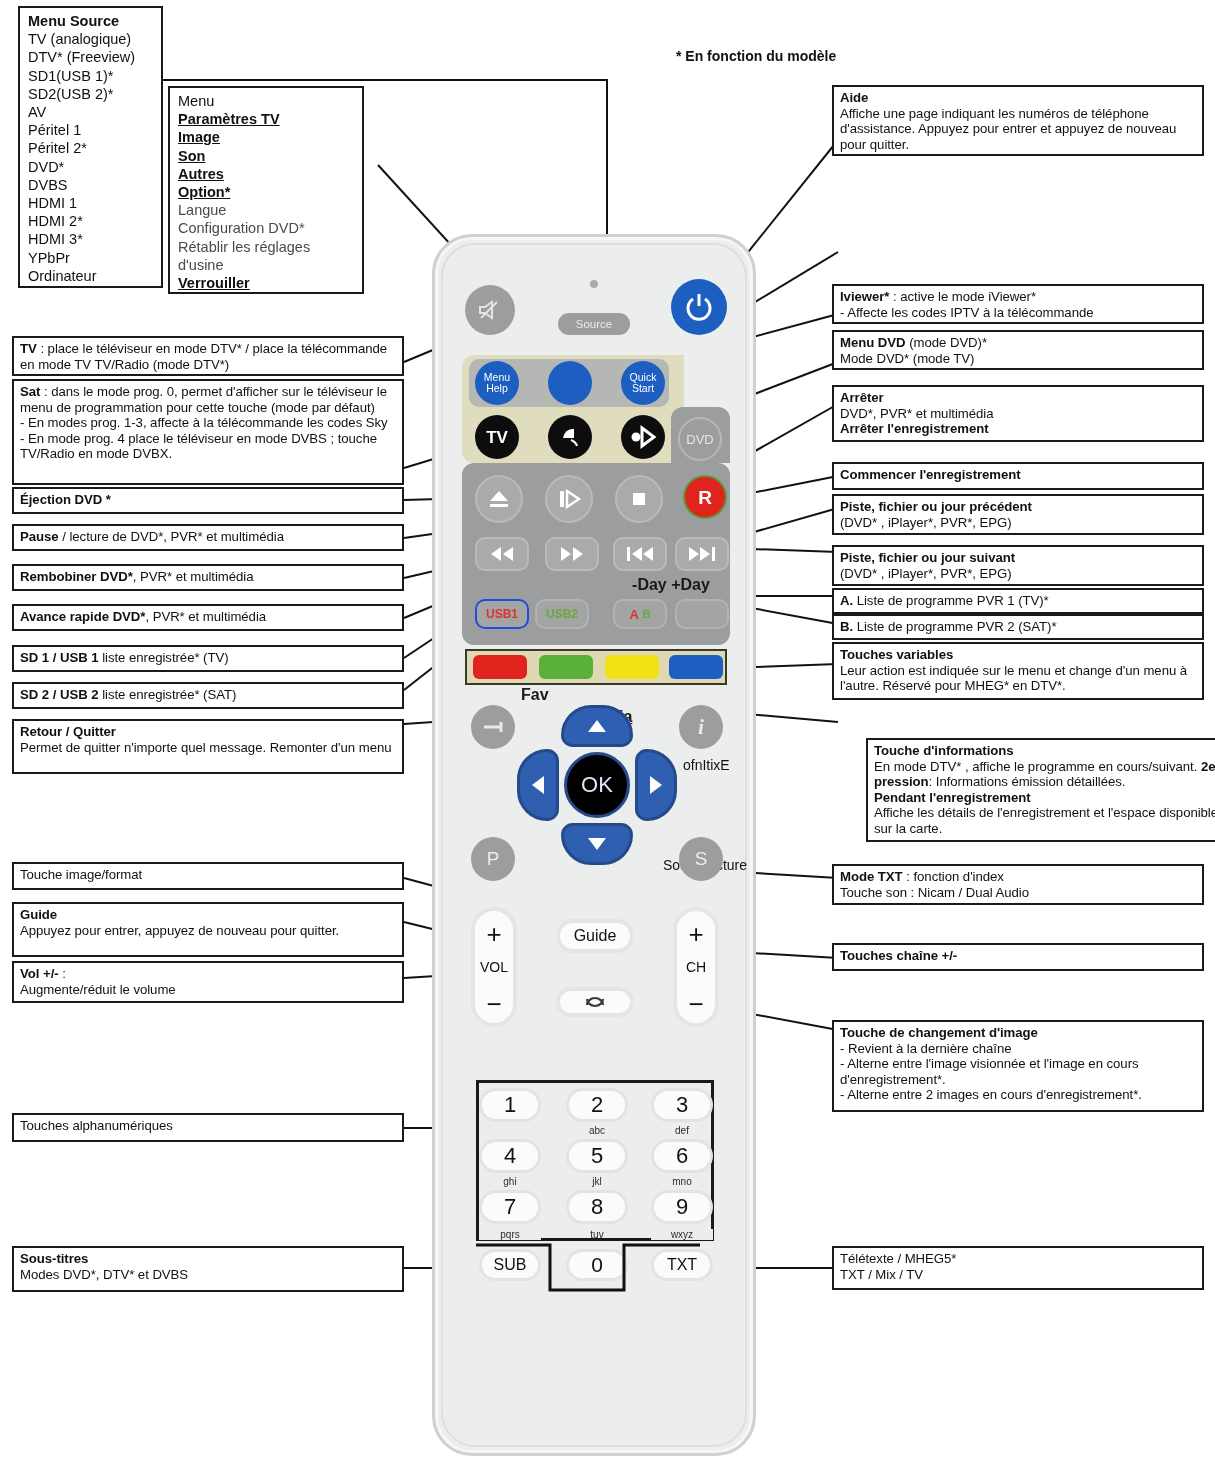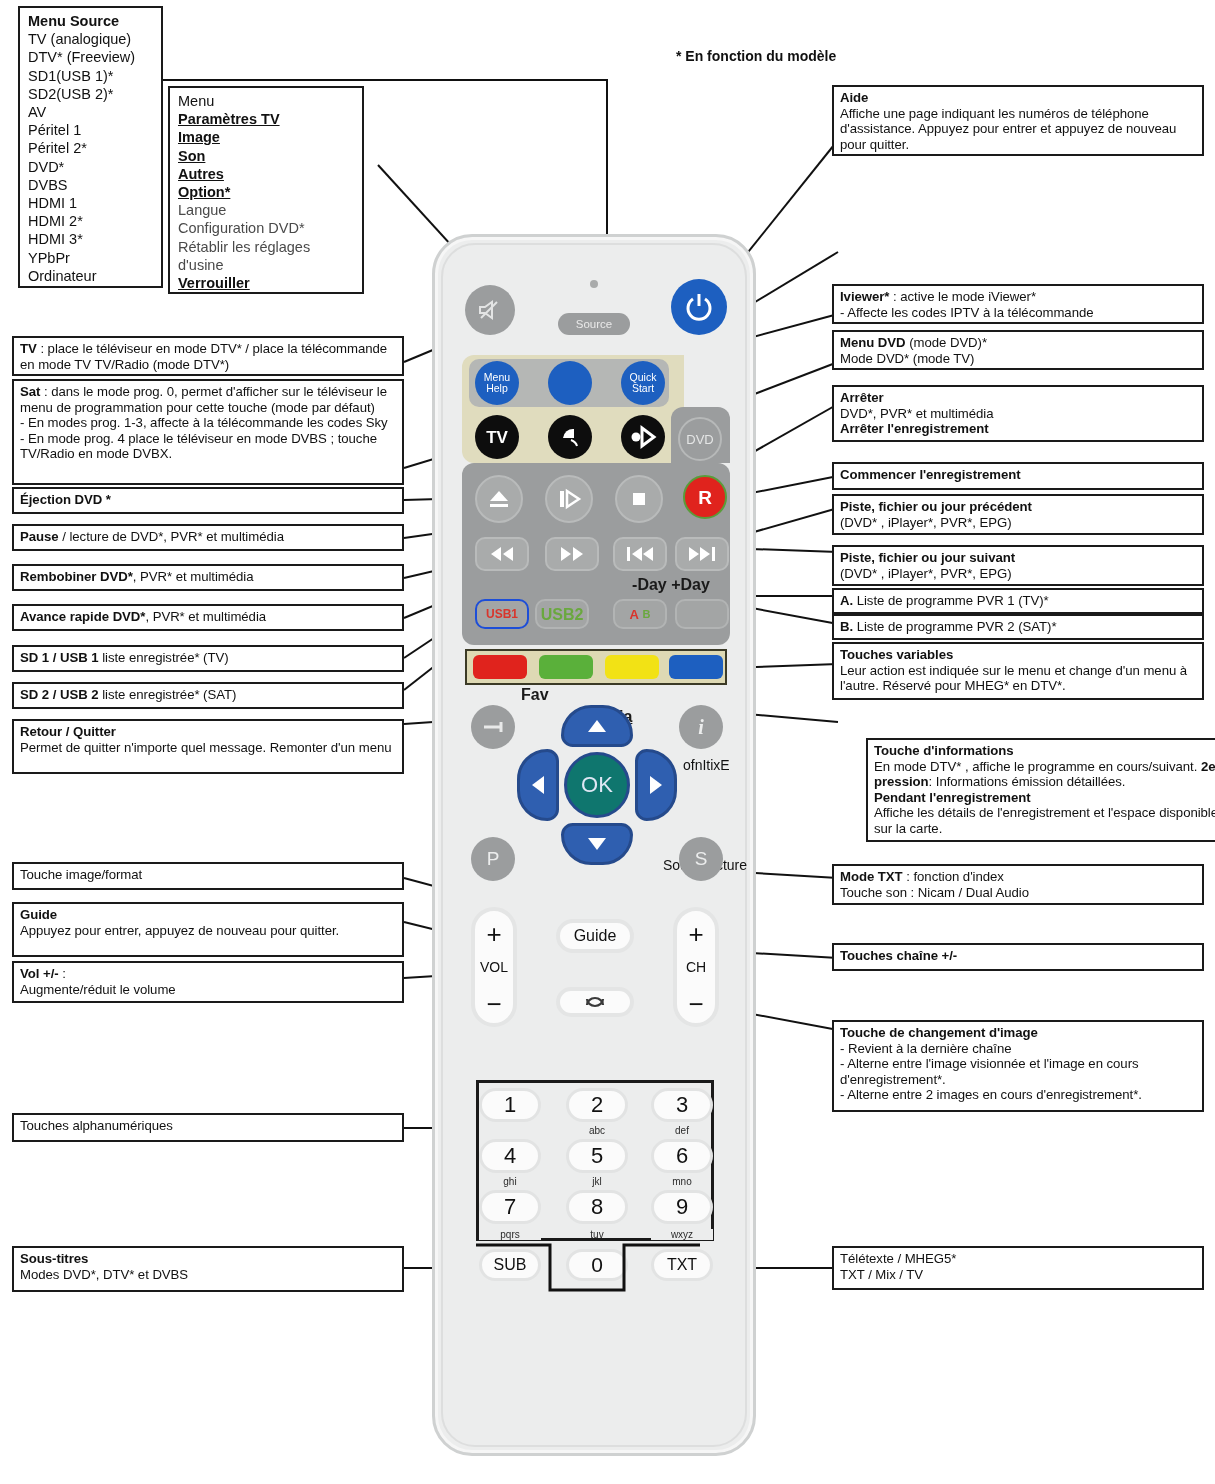--- a/index.html
+++ b/index.html
@@ -147,21 +147,21 @@
   }
   .swapkey{
     position:absolute;left:121px;top:750px;width:78px;height:30px;border-radius:15px;
     background:#fbfbfb;border:4px solid #e4e5e5;box-sizing:border-box;
     display:flex;align-items:center;justify-content:center;
   }
 
   .dpad{position:absolute;left:82px;top:468px;width:160px;height:160px;}
   .okbtn{
     position:absolute;left:50%;top:50%;margin-left:-33px;margin-top:-33px;
-    width:66px;height:66px;border-radius:50%;background:#0f766e;
+    width:66px;height:66px;border-radius:50%;background:#000000;
     border:3px solid #254a8c;box-sizing:border-box;
     display:flex;align-items:center;justify-content:center;
     color:#dfe7f4;font-size:22px;
   }
   .arrowpad{
     position:absolute;background:#2f5fb0;border:3px solid #254a8c;box-sizing:border-box;
     display:flex;align-items:center;justify-content:center;
   }
 
   .smallrnd{
@@ -493,21 +493,21 @@
           <path d="M13 1 L13 15 L23 8 Z" fill="#ffffff"></path>
         <rect x="25" y="1" width="3" height="14" fill="#ffffff"></rect>
       </svg>
     </div>
 
     <div class="lbl-dark" style="left:178px;top:339px;width:116px;text-align:center;">-Day +Day</div>
 
     <div class="rbtn" style="left:40px;top:362px;width:54px;height:30px;border-radius:10px;background:#a3a5a5;border:2px solid #1d4ed8;color:#d9352c;font-size:12px;font-weight:bold;">
       <span>USB1</span>
     </div>
-    <div class="rbtn" style="left:100px;top:362px;width:54px;height:30px;border-radius:10px;background:#a3a5a5;border:2px solid #b2b4b4;color:#6aa83f;font-size:16px;font-weight:bold;">
+    <div class="rbtn" style="left:100px;top:362px;width:54px;height:30px;border-radius:10px;background:#a3a5a5;border:2px solid #b2b4b4;color:#6aa83f;font-size:12px;font-weight:bold;">
       <span>USB2</span>
     </div>
     <div class="rbtn" style="left:178px;top:362px;width:54px;height:30px;border-radius:10px;background:#a3a5a5;border:2px solid #b2b4b4;font-size:13px;font-weight:bold;">
       <span style="color:#d9352c;">A</span>&nbsp;<span style="color:#6aa83f;font-size:11px;">B</span>
     </div>
     <div class="rbtn" style="left:240px;top:362px;width:54px;height:30px;border-radius:10px;background:#a3a5a5;border:2px solid #b2b4b4;"></div>
 
     <div class="colorbar"></div>
     <div class="cbtn" style="left:38px;background:#e0231d;"></div>
     <div class="cbtn" style="left:104px;background:#5ab03a;"></div>

